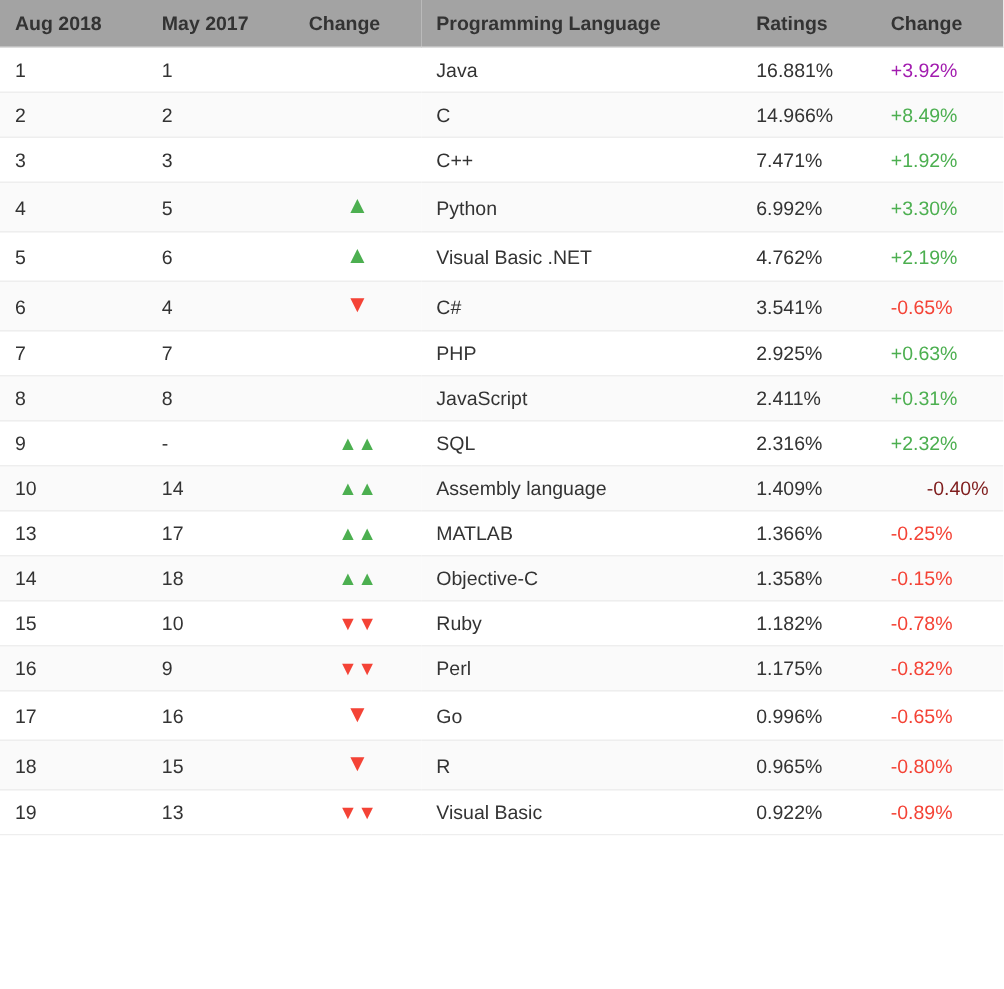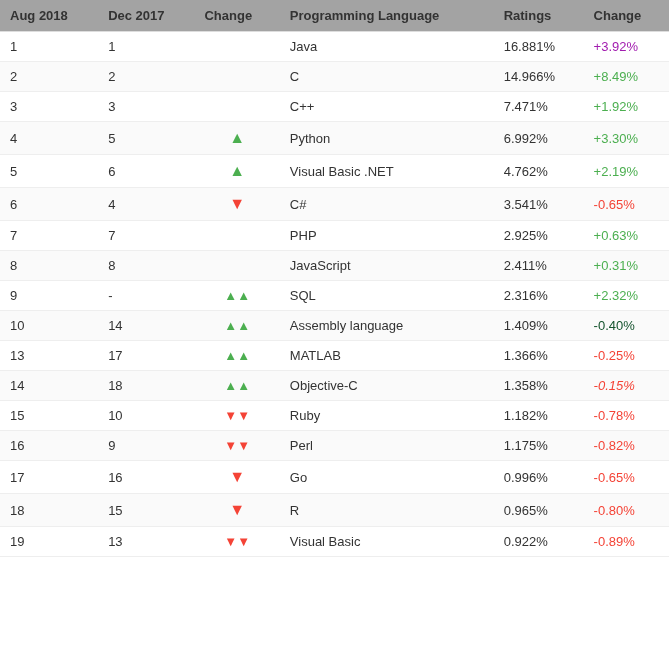--- a/index.html
+++ b/index.html
@@ -36,21 +36,21 @@
       white-space: nowrap;
     }
   </style>
 </head>
 <body>
 
 <table>
   <thead>
     <tr>
       <th>Aug 2018</th>
-      <th>Dec 2017</th>
+      <th>May 2017</th>
       <th>Change</th>
       <th>Programming Language</th>
       <th>Ratings</th>
       <th>Change</th>
     </tr>
   </thead>
   <tbody id="table-body">
   <tr>
         <td>1</td>
         <td>1</td>
@@ -122,37 +122,37 @@
         <td>SQL</td>
         <td>2.316%</td>
         <td style="color: rgb(76, 175, 80);">+2.32%</td>
       </tr>
       <tr>
         <td>10</td>
         <td>14</td>
         <td style="text-align: center;"><span style="color:#4caf50; font-size:13px; line-height:1;">▲▲</span></td>
         <td>Assembly language</td>
         <td>1.409%</td>
-        <td style="color: #14532d;">-0.40%</td>
+        <td style="color: #7f1d1d; text-align: right;">-0.40%</td>
       </tr>
       <tr>
         <td>13</td>
         <td>17</td>
         <td style="text-align: center;"><span style="color:#4caf50; font-size:13px; line-height:1;">▲▲</span></td>
         <td>MATLAB</td>
         <td>1.366%</td>
         <td style="color: rgb(244, 67, 54);">-0.25%</td>
       </tr>
       <tr>
         <td>14</td>
         <td>18</td>
         <td style="text-align: center;"><span style="color:#4caf50; font-size:13px; line-height:1;">▲▲</span></td>
         <td>Objective-C</td>
         <td>1.358%</td>
-        <td style="color: rgb(244, 67, 54); font-style: italic;">-0.15%</td>
+        <td style="color: rgb(244, 67, 54);">-0.15%</td>
       </tr>
       <tr>
         <td>15</td>
         <td>10</td>
         <td style="text-align: center;"><span style="color:#f44336; font-size:13px; line-height:1;">▼▼</span></td>
         <td>Ruby</td>
         <td>1.182%</td>
         <td style="color: rgb(244, 67, 54);">-0.78%</td>
       </tr>
       <tr>

